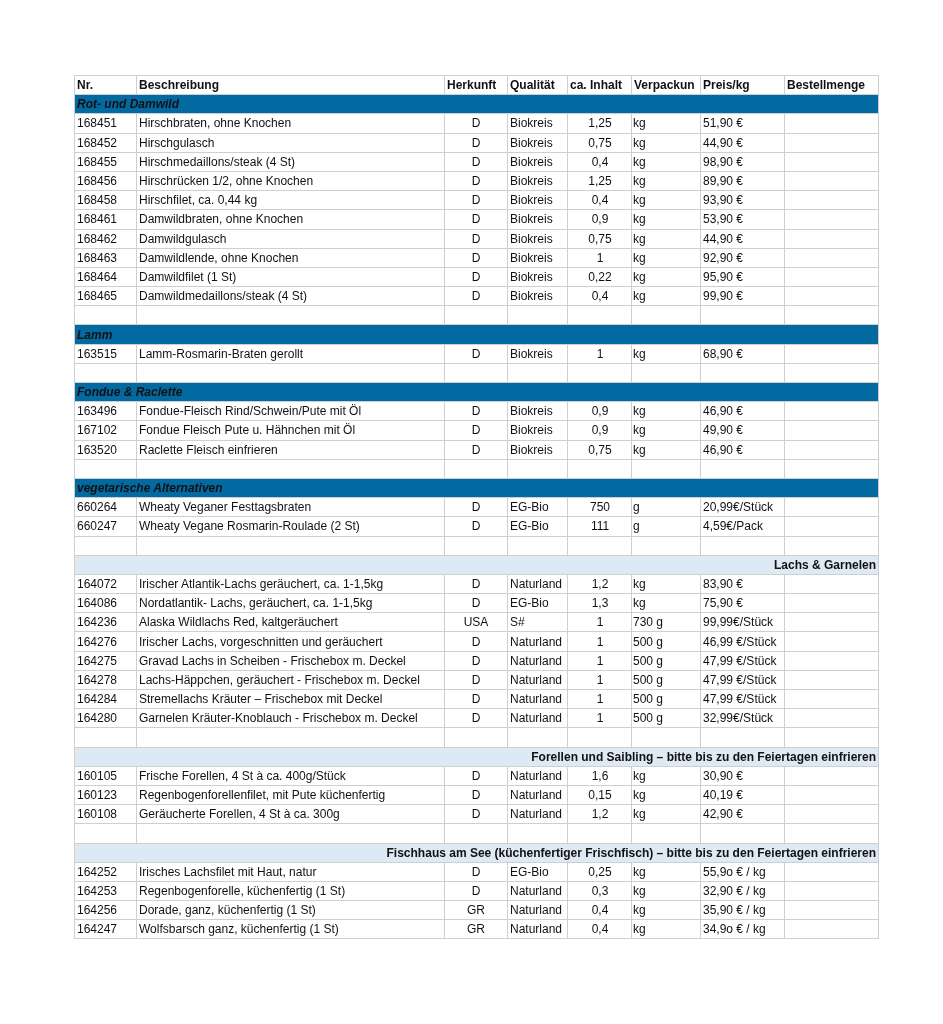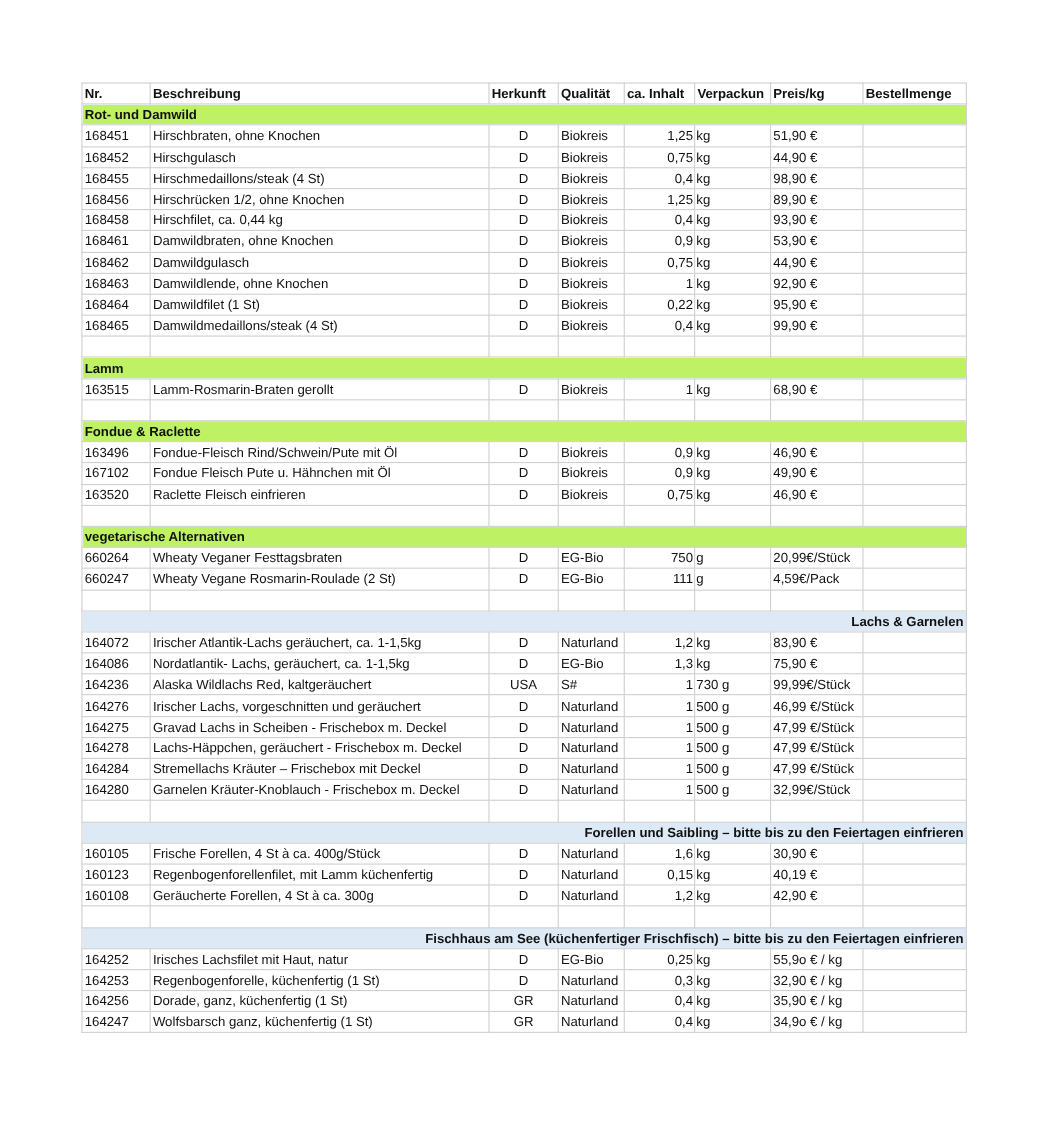--- a/index.html
+++ b/index.html
@@ -7,24 +7,24 @@
       font-family: "Liberation Sans", "DejaVu Sans", sans-serif; color: #111; }
     #sheet { position: absolute; left: 74px; top: 75px; border-collapse: collapse;
       table-layout: fixed; font-size: 12px; }
     #sheet td { border: 1px solid #cfcfcf; height: 18.2px; padding: 0 2px; white-space: nowrap;
       overflow: hidden; line-height: 18px; }
     col.c-nr { width: 62px; } col.c-desc { width: 308px; } col.c-her { width: 63px; }
     col.c-qual { width: 60px; } col.c-inh { width: 64px; } col.c-verp { width: 69px; }
     col.c-preis { width: 84px; } col.c-best { width: 94px; }
     tr.header td { font-weight: bold; }
     tr.section td { font-weight: bold; border-left: none; border-right: none; }
-    tr.section.peach td { background: #bef264; }
+    tr.section.peach td { background: #0369a1; font-style: italic; }
     tr.section.blue td { background: #dde9f5; text-align: right; }
     td.center { text-align: center; }
-    td.right { text-align: right; padding-right: 1px !important; }
+    td.right { text-align: center; padding-right: 1px !important; }
     td.unit { padding-left: 1px !important; }
   </style>
 </head>
 <body>
 
 <table id="sheet">
   <colgroup>
     <col class="c-nr">
       <col class="c-desc">
       <col class="c-her">
@@ -358,21 +358,21 @@
         <td>Frische Forellen, 4 St à ca. 400g/Stück</td>
         <td class="center">D</td>
         <td>Naturland</td>
         <td class="right">1,6</td>
         <td class="unit">kg</td>
         <td>30,90 €</td>
         <td></td>
       </tr>
       <tr>
         <td>160123</td>
-        <td>Regenbogenforellenfilet, mit Lamm küchenfertig</td>
+        <td>Regenbogenforellenfilet, mit Pute küchenfertig</td>
         <td class="center">D</td>
         <td>Naturland</td>
         <td class="right">0,15</td>
         <td class="unit">kg</td>
         <td>40,19 €</td>
         <td></td>
       </tr>
       <tr>
         <td>160108</td>
         <td>Geräucherte Forellen, 4 St à ca. 300g</td>

